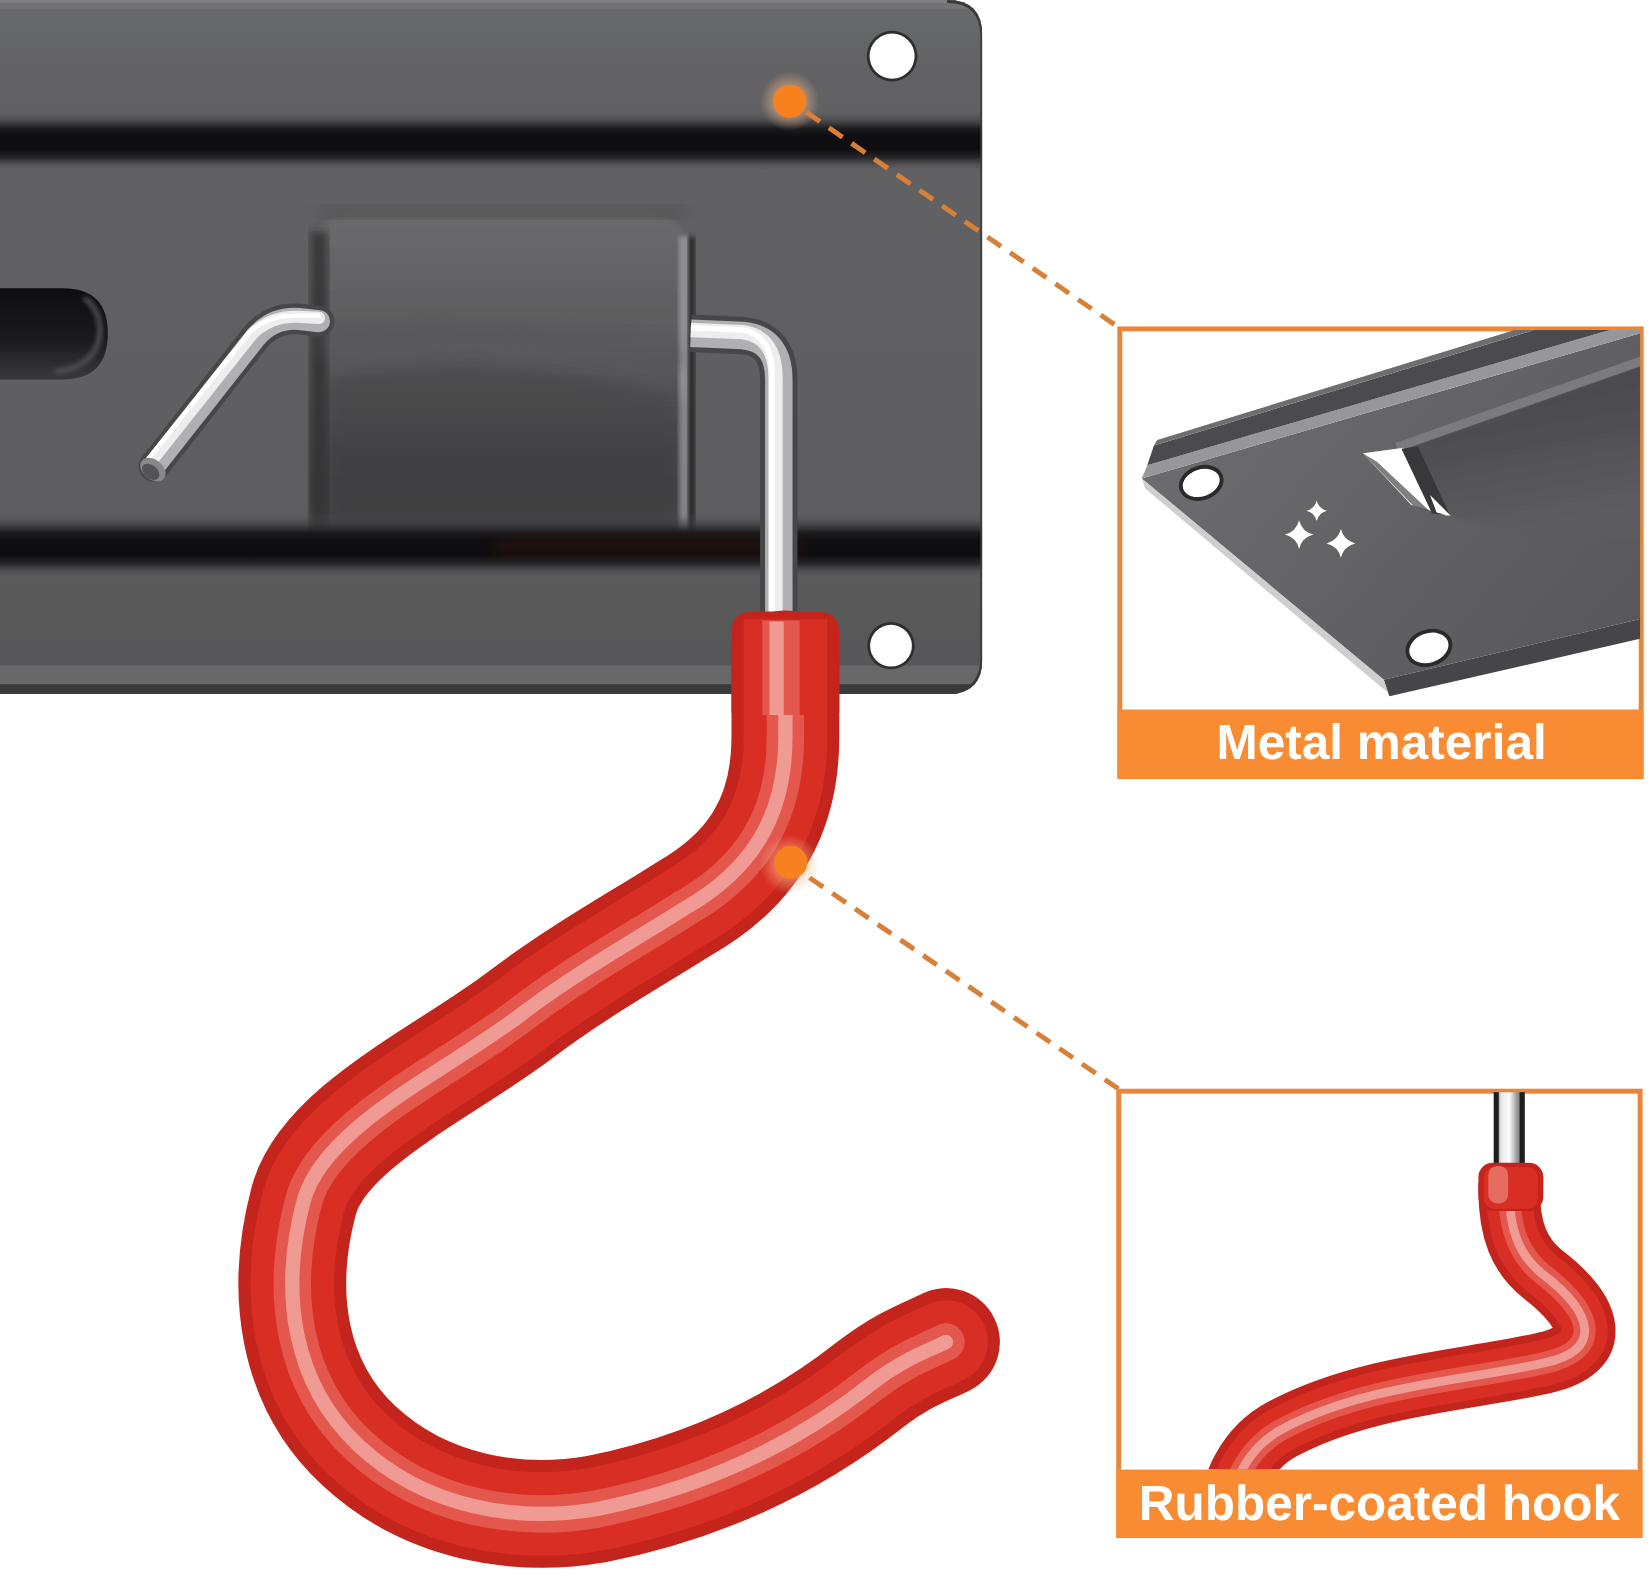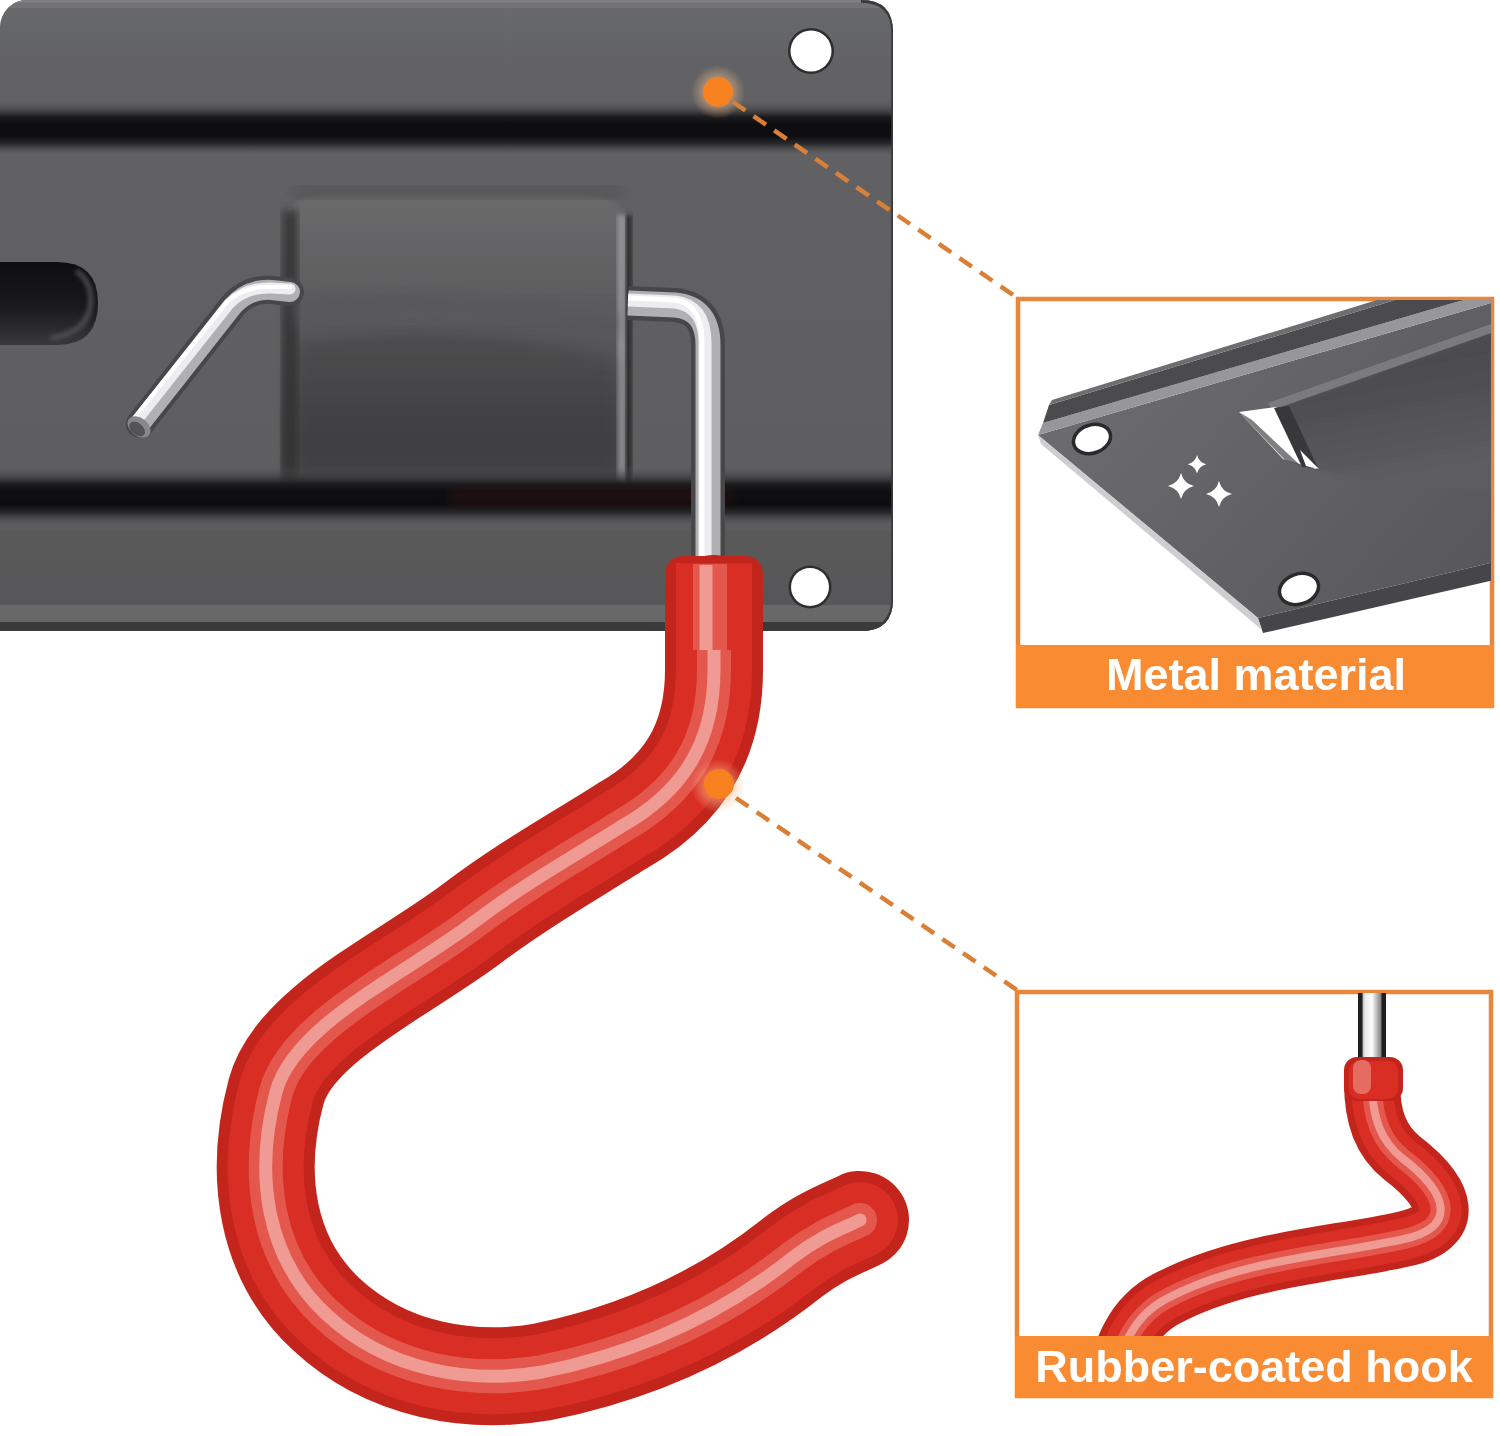--- a/index.html
+++ b/index.html
@@ -1,17 +1,17 @@
 <!DOCTYPE html>
 <html><head>
 <meta charset="utf-8">
 <style>
   html,body{margin:0;padding:0;background:#ffffff;}
   .stage{position:relative;width:1500px;height:1436px;overflow:hidden;background:#ffffff;
-         font-family:"Liberation Sans", sans-serif;border-radius:27px;}
+         font-family:"Liberation Sans", sans-serif;}
 </style>
 </head>
 <body>
 <div class="stage">
 <svg width="1500" height="1436" viewBox="0 0 1500 1436">
   <defs>
     <linearGradient id="plateG" x1="0" y1="0" x2="0" y2="1">
       <stop offset="0" stop-color="#686a6c"></stop>
       <stop offset="0.1" stop-color="#626264"></stop>
       <stop offset="0.75" stop-color="#5e5e60"></stop>

